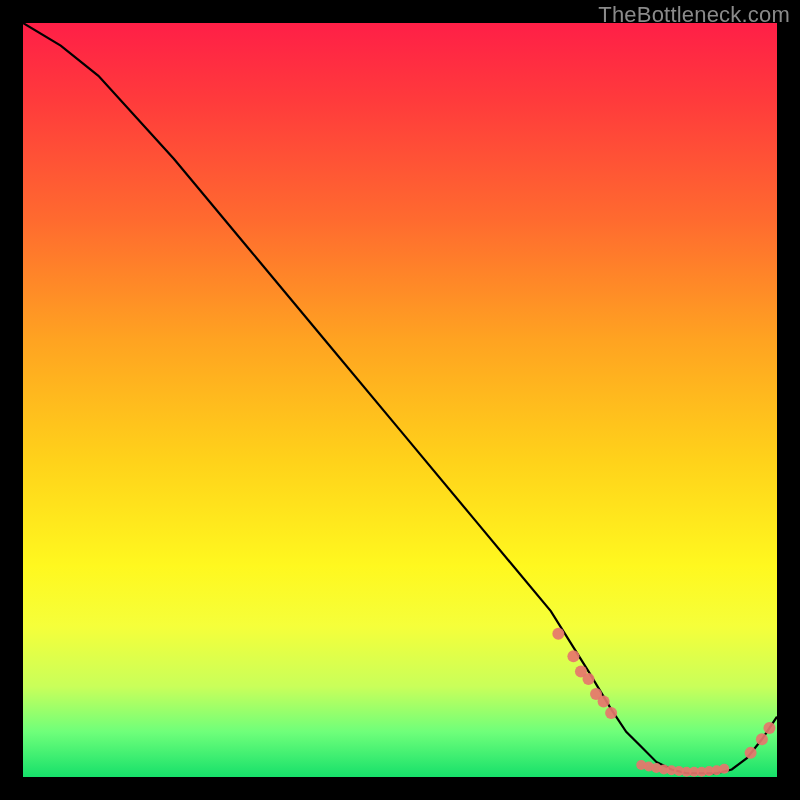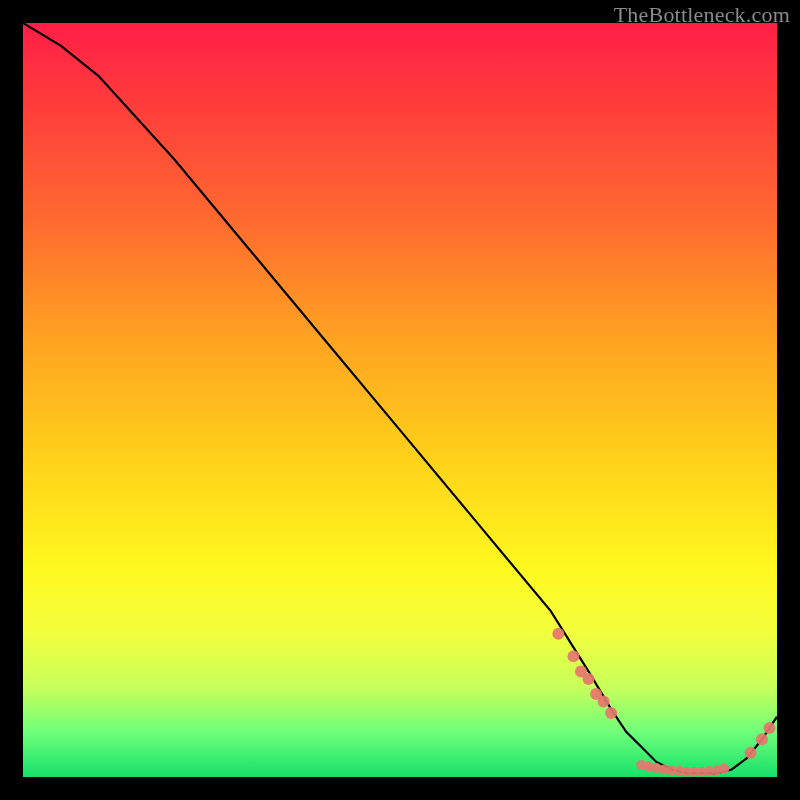--- a/index.html
+++ b/index.html
@@ -39,21 +39,20 @@
   }
   .watermark {
     position: absolute;
     top: 2px;
     right: 10px;
     color: #8a8a8a;
     font-size: 22px;
     font-weight: 500;
     letter-spacing: 0.2px;
     user-select: none;
-    font-family: Liberation Serif, serif;
   }
   svg.overlay {
     position: absolute;
     left: 0;
     top: 0;
     width: 754px;
     height: 754px;
   }
 </style>
 </head>

